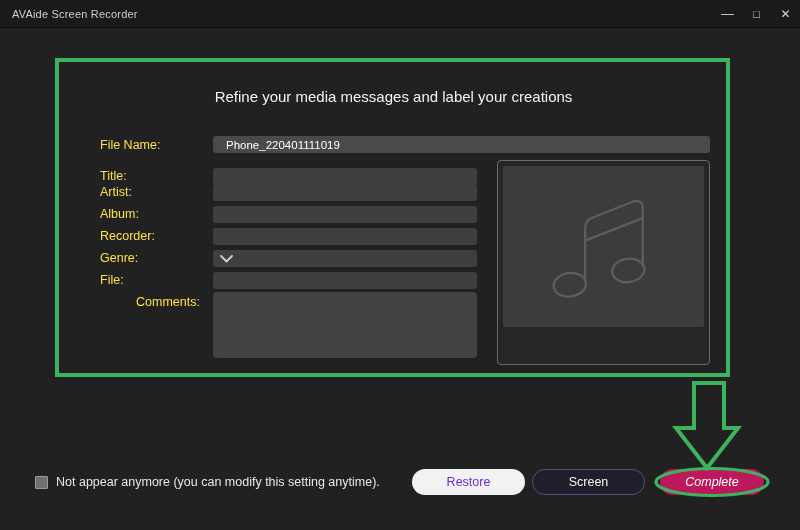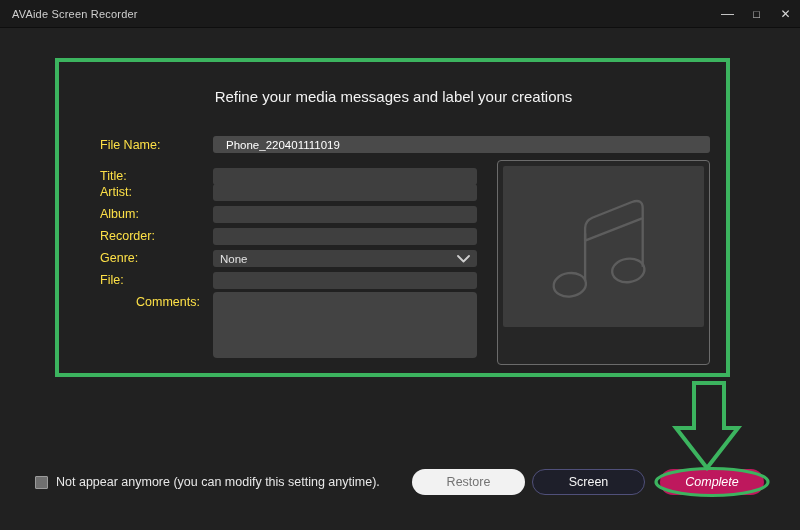--- a/index.html
+++ b/index.html
@@ -88,21 +88,21 @@
     background:#6f6f6f;border:1px solid #9b9b9b;border-radius:1px;cursor:pointer;
   }
   .checkbox-label{
     position:absolute;left:56px;top:475px;color:#e8e8e8;font-size:12.5px;
   }
   .btn{
     position:absolute;top:469px;height:26px;box-sizing:border-box;border-radius:13px;
     display:flex;align-items:center;justify-content:center;
     font-size:12.5px;cursor:pointer;user-select:none;
   }
-  .btn-restore{left:412px;width:113px;background:#f2f2f2;color:#737373;}
+  .btn-restore{left:412px;width:113px;background:#f2f2f2;color:#6d28d9;}
   .btn-ignore{left:532px;width:113px;background:#1e1f2a;border:1px solid #50507a;color:#f5f5f5;}
   .btn-complete{left:660px;width:104px;background:#be185d;color:#ffffff;font-style:italic;}
   
   .annot-arrow{position:absolute;left:668px;top:380px;pointer-events:none;z-index:6;}
   .annot-ellipse{position:absolute;left:652px;top:466px;pointer-events:none;z-index:7;}
 </style>
 </head>
 <body>
 
 <div class="titlebar">
@@ -128,21 +128,20 @@
 <input class="f-input small row-artist" type="text" value="" style="">
 
 <span class="f-label row-album">Album:</span>
 <input class="f-input small row-album" type="text" value="" style="">
 
 <span class="f-label row-composer">Recorder:</span>
 <input class="f-input small row-composer" type="text" value="" style="">
 
 <span class="f-label row-genre">Genre:</span>
 <div class="dropdown">
-  <span class="dd-value">None</span>
   <svg width="13" height="8" viewBox="0 0 13 8">
     <polyline points="1,1 6.5,6.5 12,1" fill="none" stroke="#cfcfcf" stroke-width="1.8" stroke-linecap="round" stroke-linejoin="round"></polyline>
   </svg>
 </div>
 
 <span class="f-label row-year">File:</span>
 <input class="f-input small row-year" type="text" value="" style="">
 
 <span class="f-label" style="top:294px;margin-left:36px;">Comments:</span>
 <textarea class="f-textarea" style=""></textarea>

